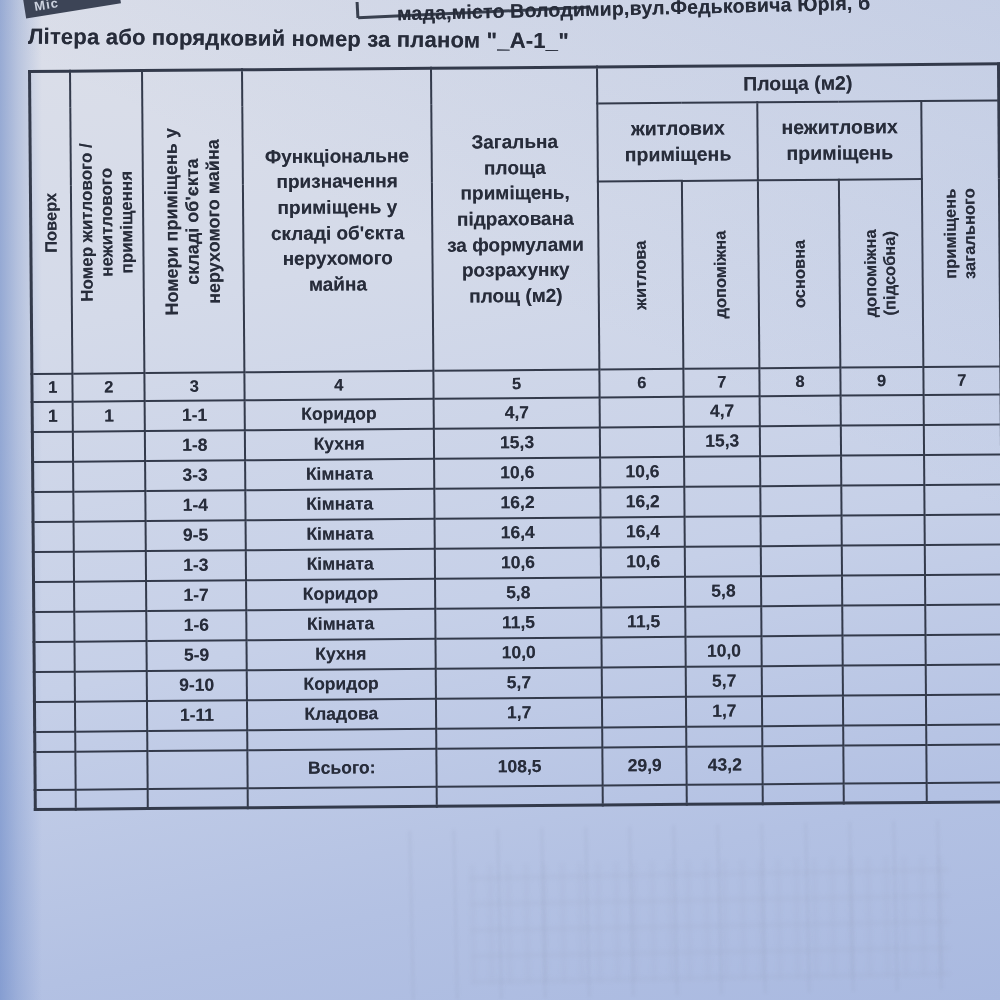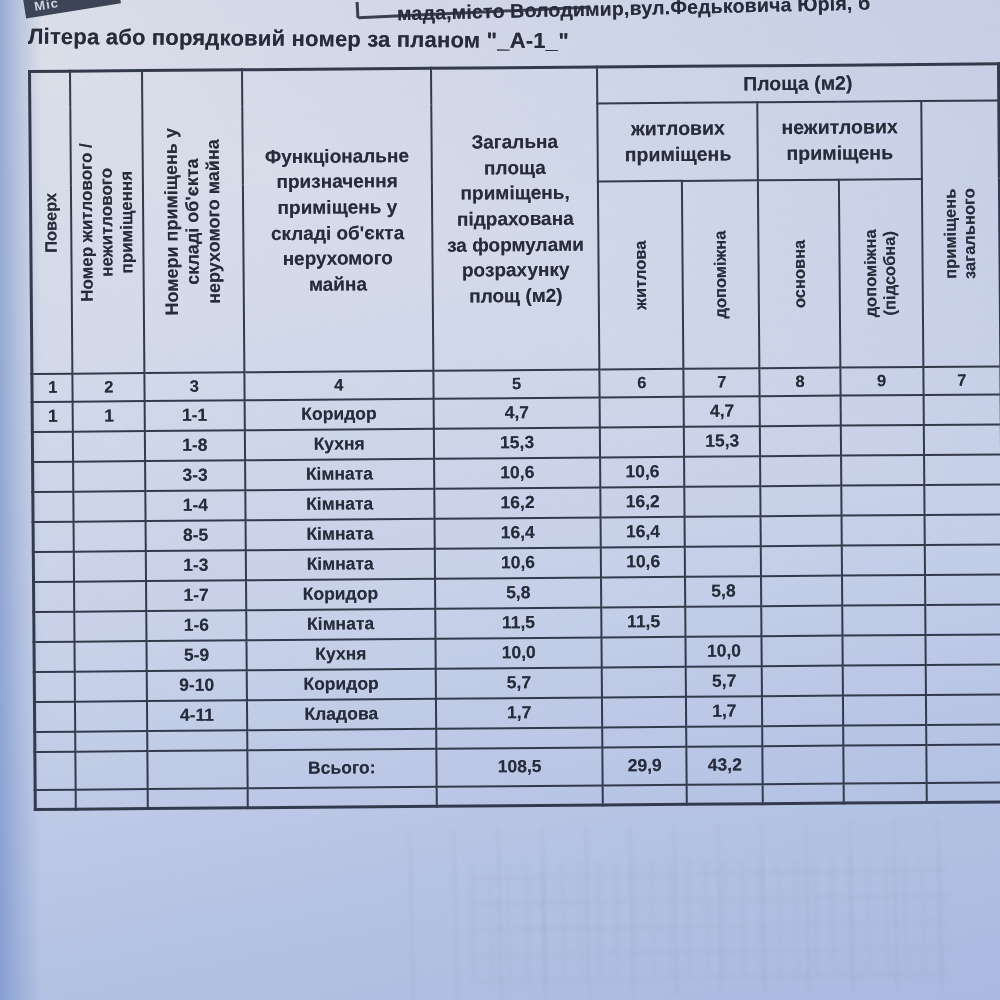--- a/index.html
+++ b/index.html
@@ -212,21 +212,21 @@
     <td>16,2</td>
     <td>16,2</td>
     <td></td>
     <td></td>
     <td></td>
     <td></td>
   </tr>
   <tr class="r">
     <td></td>
     <td></td>
-    <td>8-5</td>
+    <td>9-5</td>
     <td>Кімната</td>
     <td>16,4</td>
     <td>16,4</td>
     <td></td>
     <td></td>
     <td></td>
     <td></td>
   </tr>
   <tr class="r">
     <td></td>
@@ -284,21 +284,21 @@
     <td>5,7</td>
     <td></td>
     <td>5,7</td>
     <td></td>
     <td></td>
     <td></td>
   </tr>
   <tr class="r">
     <td></td>
     <td></td>
-    <td>4-11</td>
+    <td>1-11</td>
     <td>Кладова</td>
     <td>1,7</td>
     <td></td>
     <td>1,7</td>
     <td></td>
     <td></td>
     <td></td>
   </tr>
 
   <tr class="rs">

